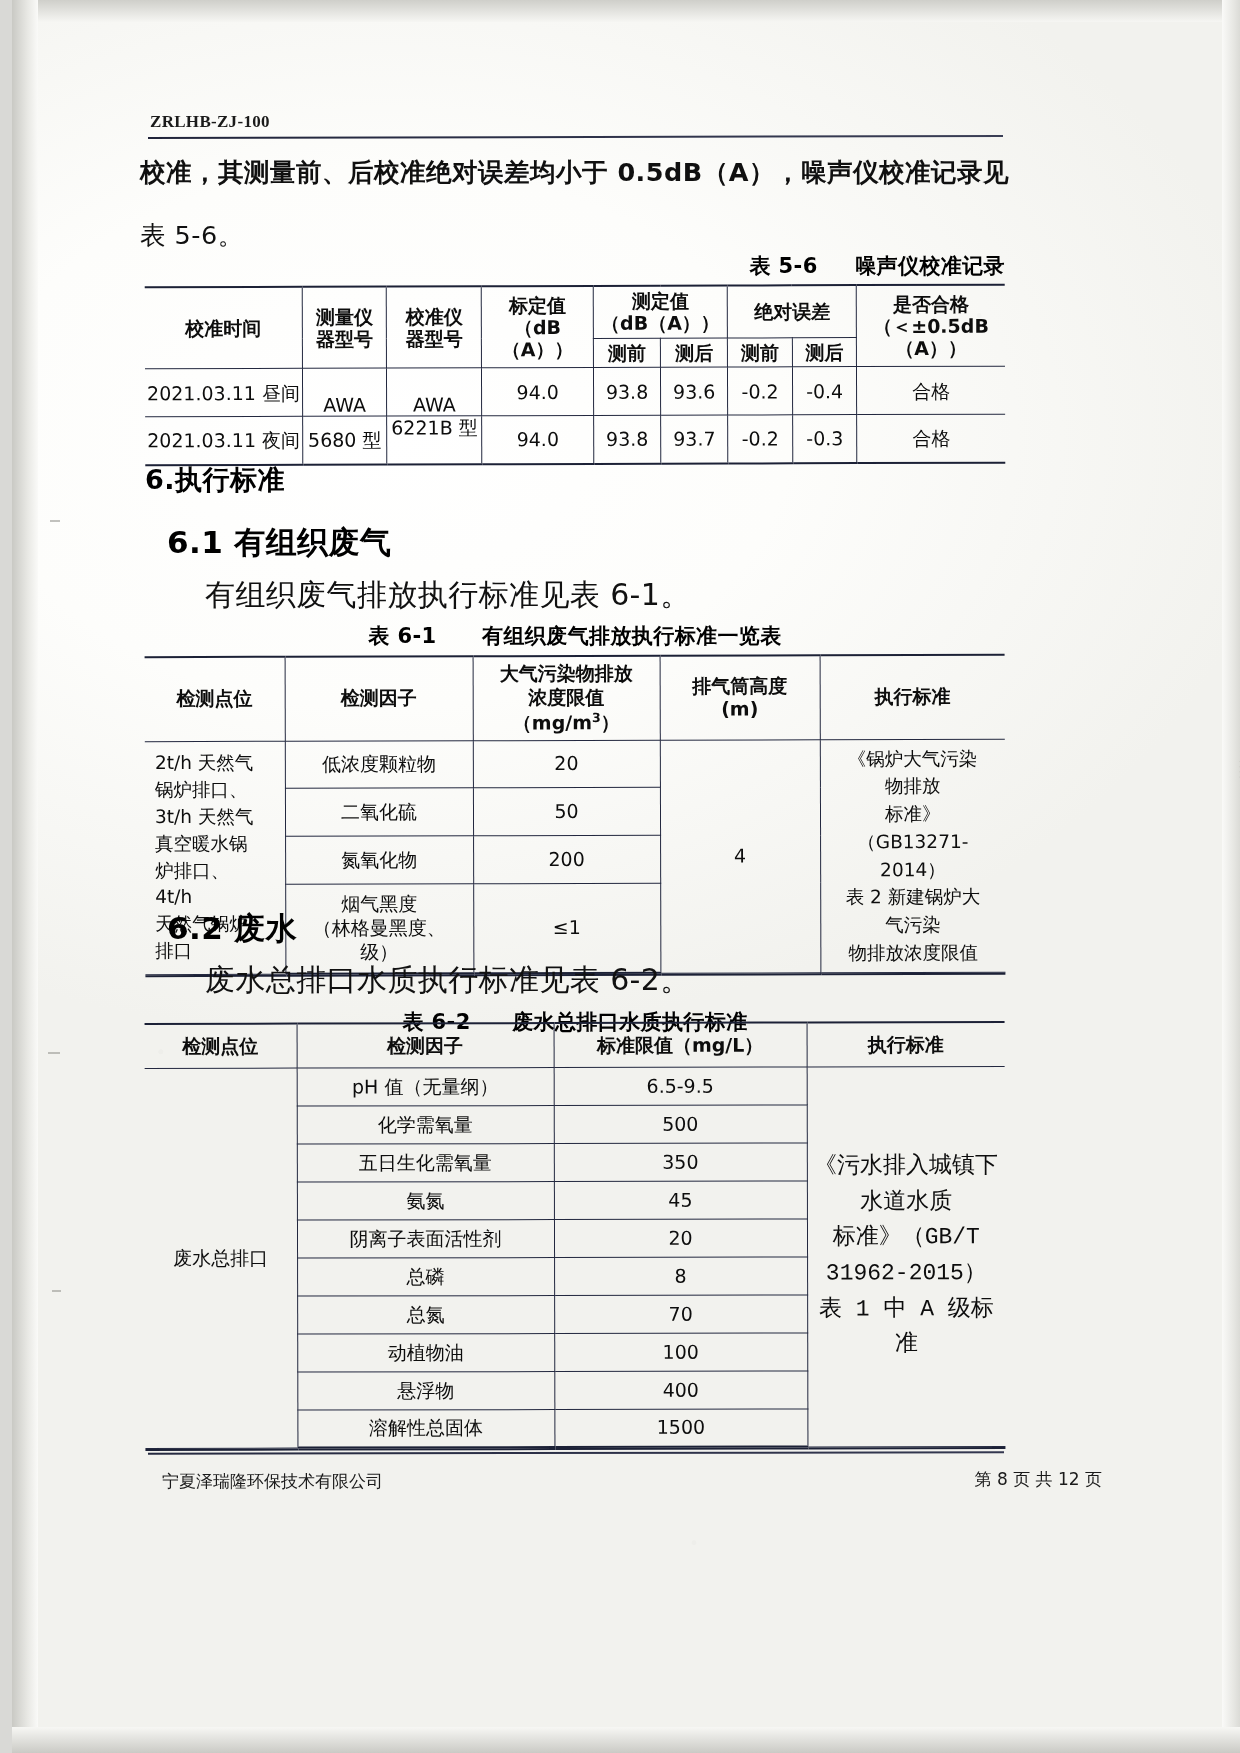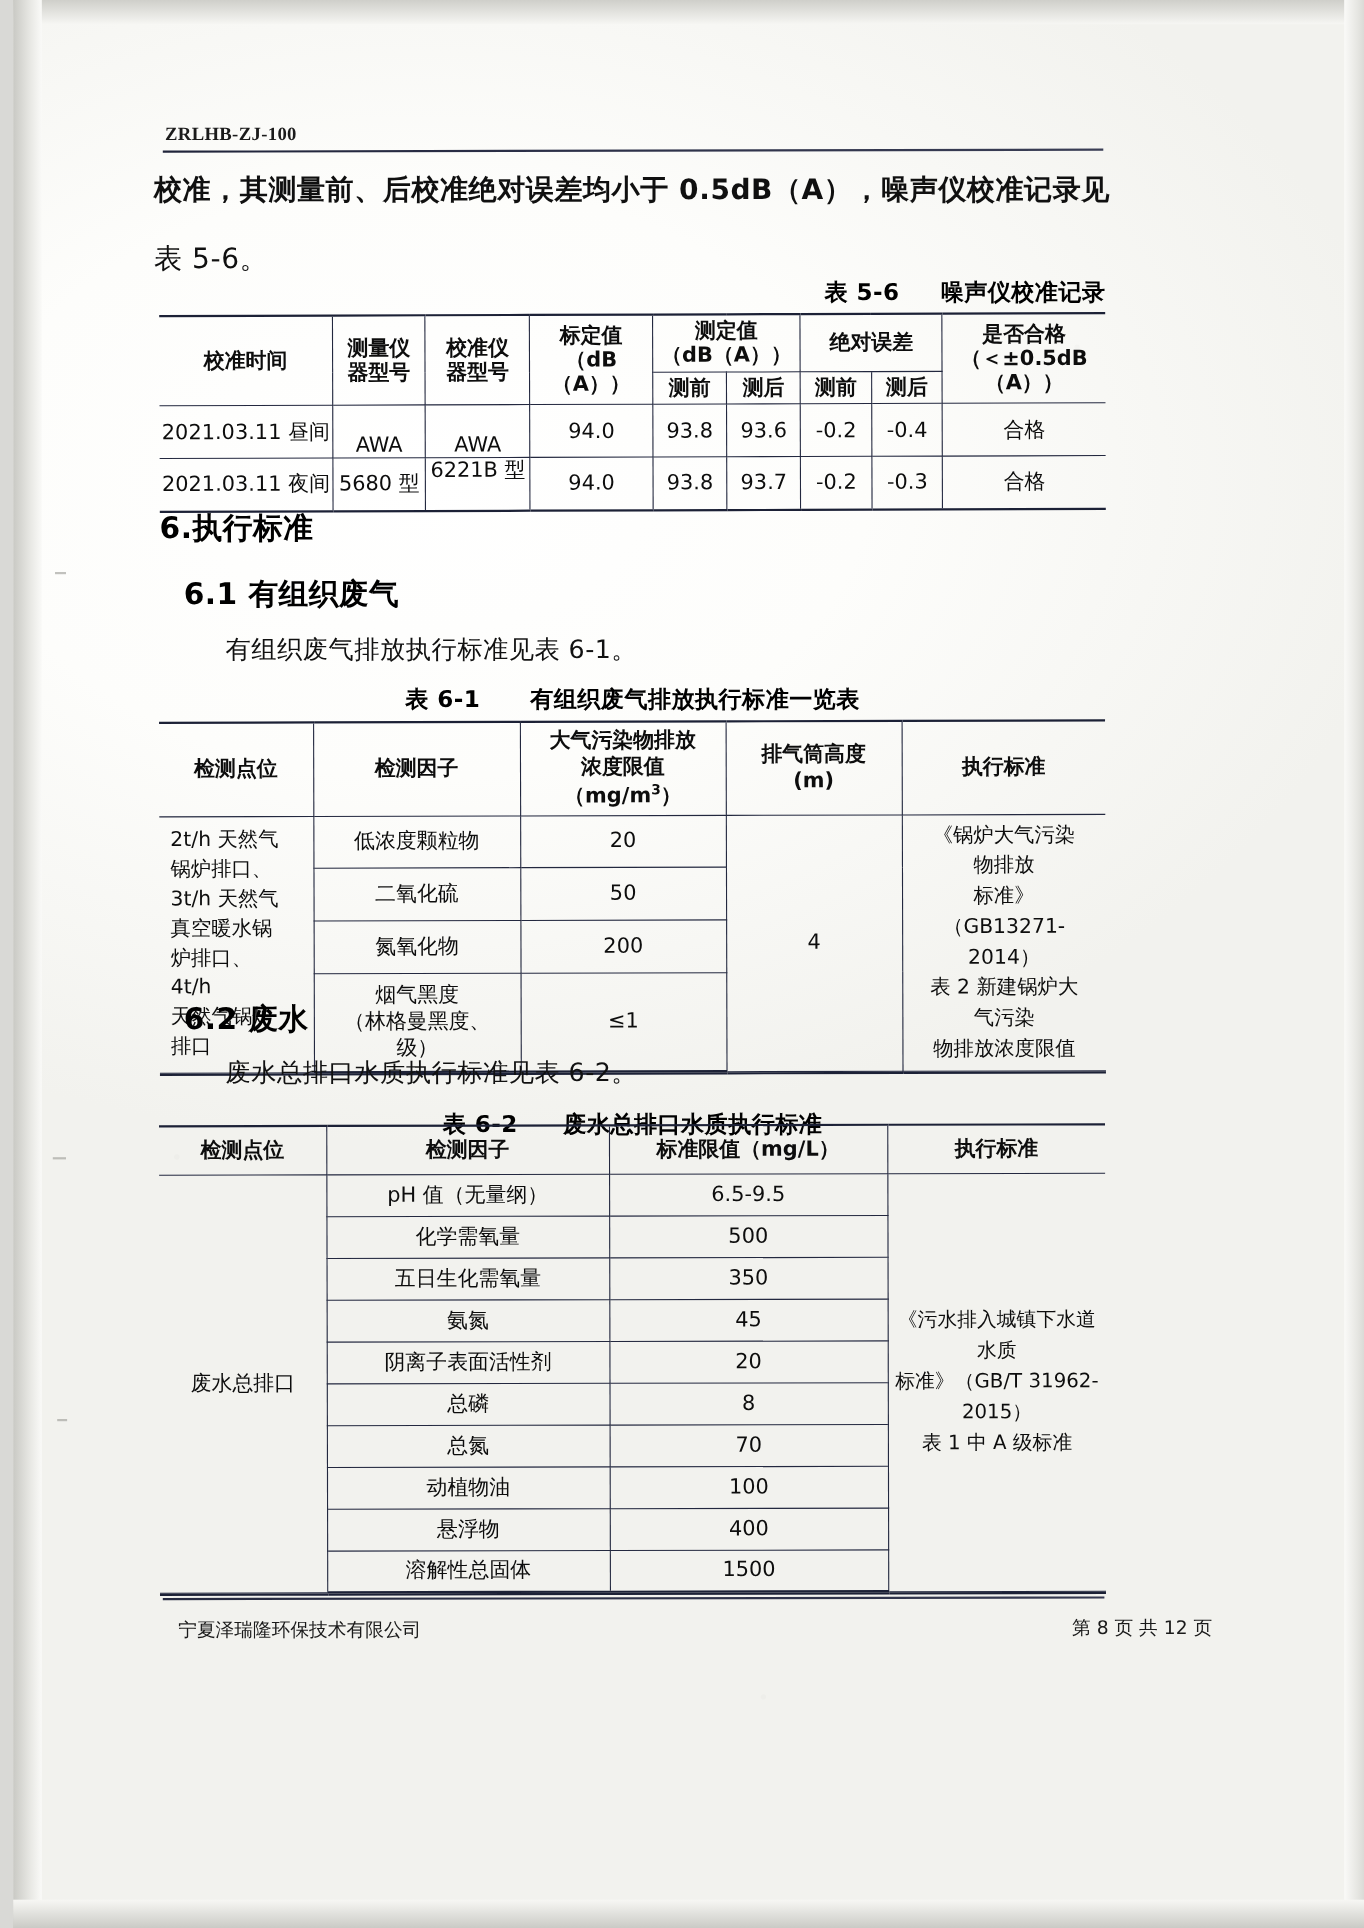--- a/index.html
+++ b/index.html
@@ -44,26 +44,26 @@
               background:linear-gradient(to right,#20243a,#2b2f47 40%,#3a3e55);
               transform:rotate(-0.12deg); }
 
   
   .p-main { position:absolute; font-family:"DejaVu Sans", sans-serif;
             font-size:25.5px; color:#101010; letter-spacing:.5px; }
   .line1 { left:128px; top:155px; width:880px;font-weight:bold; }
   .line2 { left:128px; top:218px; }
 
   .p-ind { position:absolute; font-family:"DejaVu Sans", sans-serif;
-           font-size:23px; color:#111; letter-spacing:.4px; }
+           font-size:30px; color:#111; letter-spacing:.4px; }
 
   .h2 { position:absolute; font-family:"DejaVu Sans", sans-serif; font-weight:bold;
         font-size:27px; color:#000; letter-spacing:.5px; }
   .h3 { position:absolute; font-family:"DejaVu Sans", sans-serif; font-weight:bold;
-        font-size:27px; color:#000; letter-spacing:.4px; }
+        font-size:31px; color:#000; letter-spacing:.4px; }
 
   .tcap { position:absolute; font-family:"DejaVu Sans", sans-serif; font-weight:bold;
           font-size:21px; color:#000; letter-spacing:.4px; }
 
   
   table.doc {
     position:absolute; border-collapse:collapse;
     font-family:"DejaVu Sans", sans-serif; color:#0d0d0d;
   }
   table.doc td, table.doc th {
@@ -89,21 +89,21 @@
   #t61 .bot { border-bottom:2.6px solid #1c2136; }
   #t61 .pt { font-size:18.5px; line-height:1.45; text-align:left; padding-left:10px; }
   #t61 .std { font-size:18.5px; line-height:1.5; }
 
   
   #t62 { left:133px; top:1022px; width:860px; font-size:19px;
          transform:rotate(-0.12deg); }
   #t62 td { padding:4px 4px; line-height:1.2; }
   #t62 .top { border-top:2.6px solid #1c2136; }
   #t62 .bot { border-bottom:2.6px solid #1c2136; }
-  #t62 .std { font-size:18px; line-height:1.55; }
+  #t62 .std { font-size:23px; line-height:1.55;font-family:Liberation Mono, monospace; }
 
   sup { font-size:.66em; vertical-align:super; }
 
   
   .foot-rule { position:absolute; left:136px; top:1452px; width:856px; height:2.2px;
                background:linear-gradient(to right,#262a40,#343850);
                transform:rotate(-0.1deg); }
   .foot-l { position:absolute; left:150px; top:1470px;
             font-family:"DejaVu Sans", sans-serif; font-size:17px; color:#1a1a1a; }
   .foot-r { position:absolute; right:150px; top:1468px;

